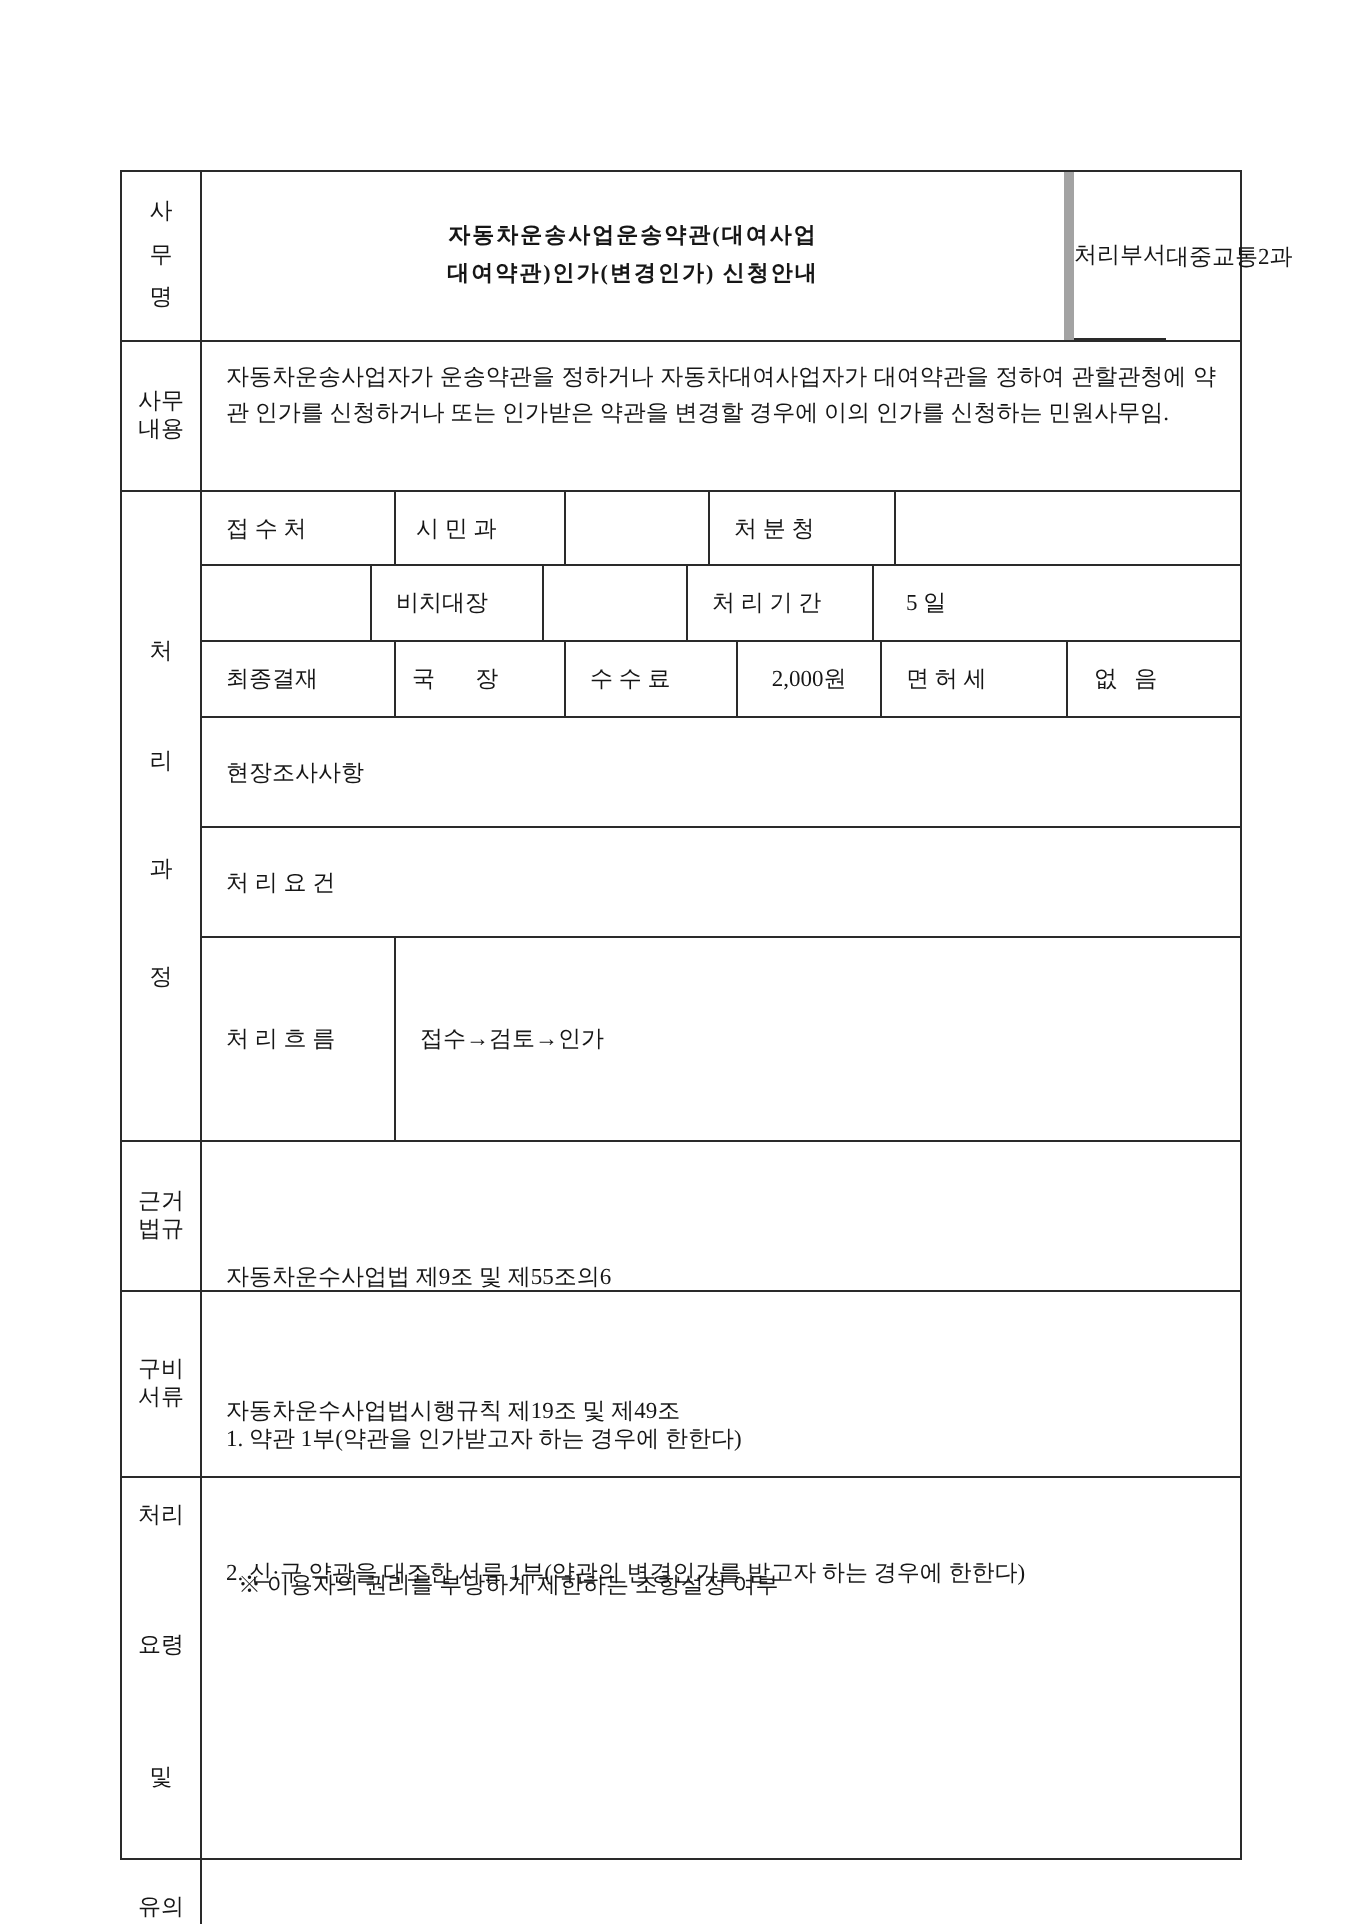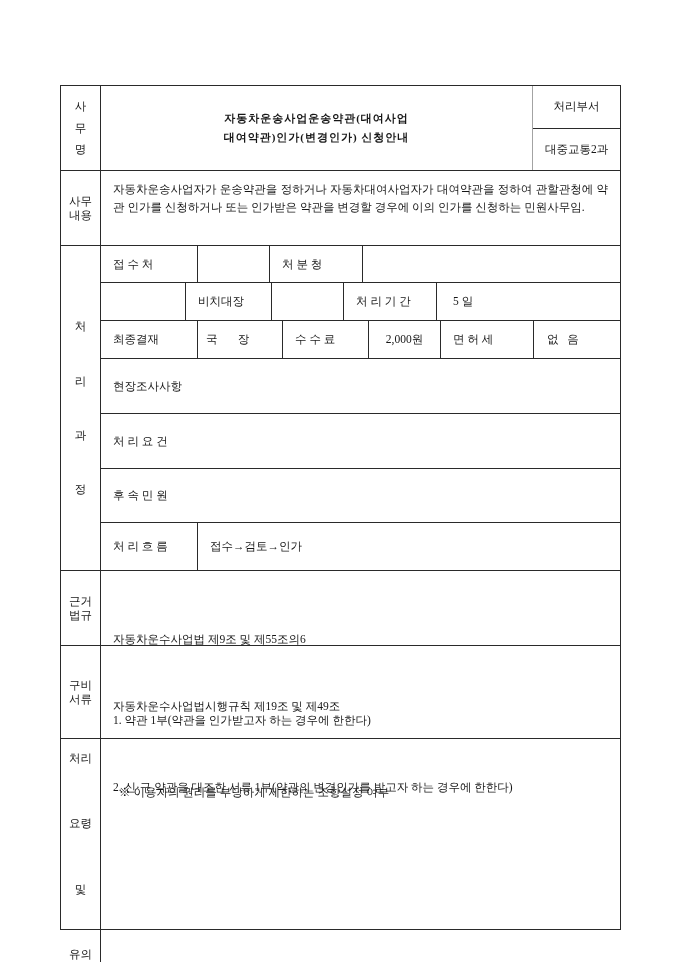--- a/index.html
+++ b/index.html
@@ -33,21 +33,21 @@
   
   .title-cell {
     flex: 1;
     display: flex; align-items: center; justify-content: center;
     font-size: 11px; font-weight: bold;
     letter-spacing: 1px;
     text-align: center;
     white-space: pre-line;
     line-height: 1.75;
   }
-  .dept-col { width: 88px; flex-shrink: 0; border-left: 1px solid #a3a3a3; display: flex; flex-direction: column; }
+  .dept-col { width: 88px; flex-shrink: 0; border-left: 5px solid #a3a3a3; display: flex; }
   .dept-cell {
     flex: 1; display: flex; align-items: center; justify-content: center;
     border-bottom: 1px solid #2a2a2a; white-space: pre;
   }
   .dept-cell.bottom { border-bottom: none; }
 
   
   .content-cell {
     flex: 1; padding: 10px 12px 0 12px;
     text-align: justify; line-height: 1.55;
@@ -116,20 +116,21 @@
     <div class="label-col gap40">
       <span>처</span>
       <span>리</span>
       <span>과</span>
       <span>정</span>
     </div>
     <div class="process-area">
 
       <div class="prow" style="height:37px">
         <div class="pc w1">접 수 처</div>
+        <div class="pc w2 padval">시 민 과</div>
         <div class="pc w4"></div>
         <div class="pc w5">처 분 청</div>
         <div class="pc w6 end"></div>
       </div>
 
       <div class="prow" style="height:38px">
         <div class="pc w2 padval"></div>
         <div class="pc w3">비치대장</div>
         <div class="pc w4"></div>
         <div class="pc w5">처 리 기 간</div>
@@ -146,23 +147,20 @@
       </div>
 
       <div class="prow" style="height:55px">
         <div class="fullcell">현장조사사항</div>
       </div>
 
       <div class="prow" style="height:55px">
         <div class="fullcell">처 리 요 건</div>
       </div>
 
-      <div class="prow" style="height:54px">
-        <div class="fullcell">후 속 민 원</div>
-      </div>
 
       <div class="prow noborder" style="flex:1">
         <div class="pc w1">처 리 흐 름</div>
         <div class="pc w6 end">접수→검토→인가</div>
       </div>
 
     </div>
   </div>
 
   <div class="row" style="height:75px">

